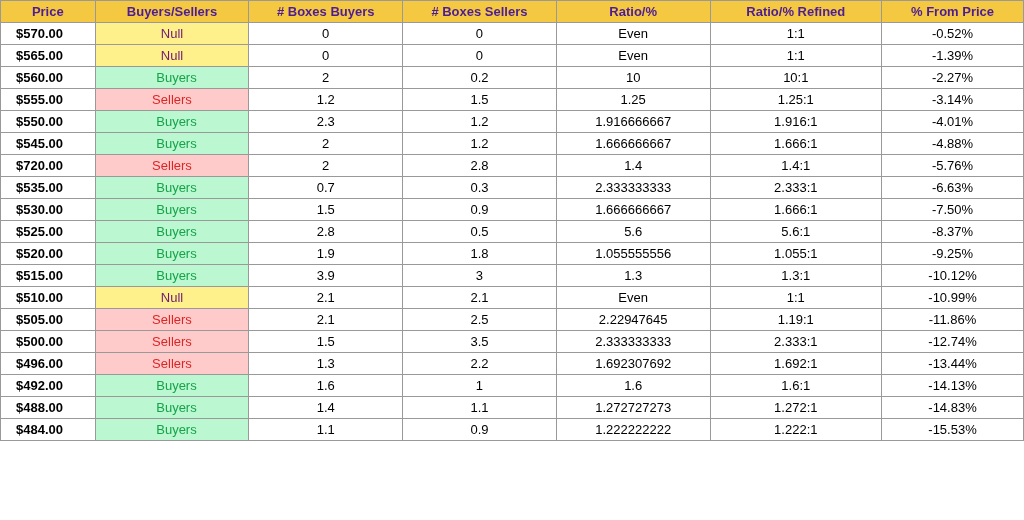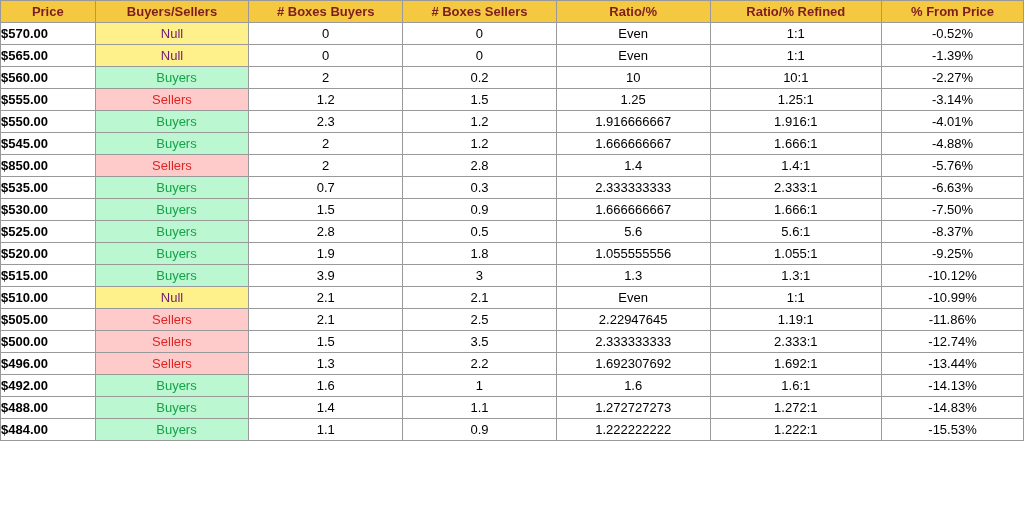--- a/index.html
+++ b/index.html
@@ -19,37 +19,37 @@
     }
     th, td {
       border: 1px solid #999;
       padding: 3px 6px;
       text-align: center;
       white-space: nowrap;
       overflow: hidden;
     }
     thead th {
       background-color: #f5c842;
-      color: #7f1d1d;
+      color: #4c1d95;
       font-weight: bold;
       font-size: 13px;
     }
     
     col.col-price { width: 80px; }
     col.col-buyers-sellers { width: 130px; }
     col.col-boxes-buyers { width: 130px; }
     col.col-boxes-sellers { width: 130px; }
     col.col-ratio { width: 130px; }
     col.col-ratio-refined { width: 145px; }
     col.col-from-price { width: 120px; }
 
     tbody tr td:first-child {
       font-weight: bold;
       text-align: left;
-      padding-left: 0;
+      padding-left: 15px;
     }
 
     
     .row-null td:nth-child(2) {
       background-color: #fef08a;
       color: #701a75;
     }
     .row-buyers td:nth-child(2) {
       background-color: #bbf7d0;
       color: #16a34a;
@@ -135,21 +135,21 @@
         <tr class="row-buyers">
           <td>$545.00</td>
           <td>Buyers</td>
           <td>2</td>
           <td>1.2</td>
           <td>1.666666667</td>
           <td>1.666:1</td>
           <td>-4.88%</td>
         </tr>
         <tr class="row-sellers">
-          <td>$850.00</td>
+          <td>$720.00</td>
           <td>Sellers</td>
           <td>2</td>
           <td>2.8</td>
           <td>1.4</td>
           <td>1.4:1</td>
           <td>-5.76%</td>
         </tr>
         <tr class="row-buyers">
           <td>$535.00</td>
           <td>Buyers</td>

